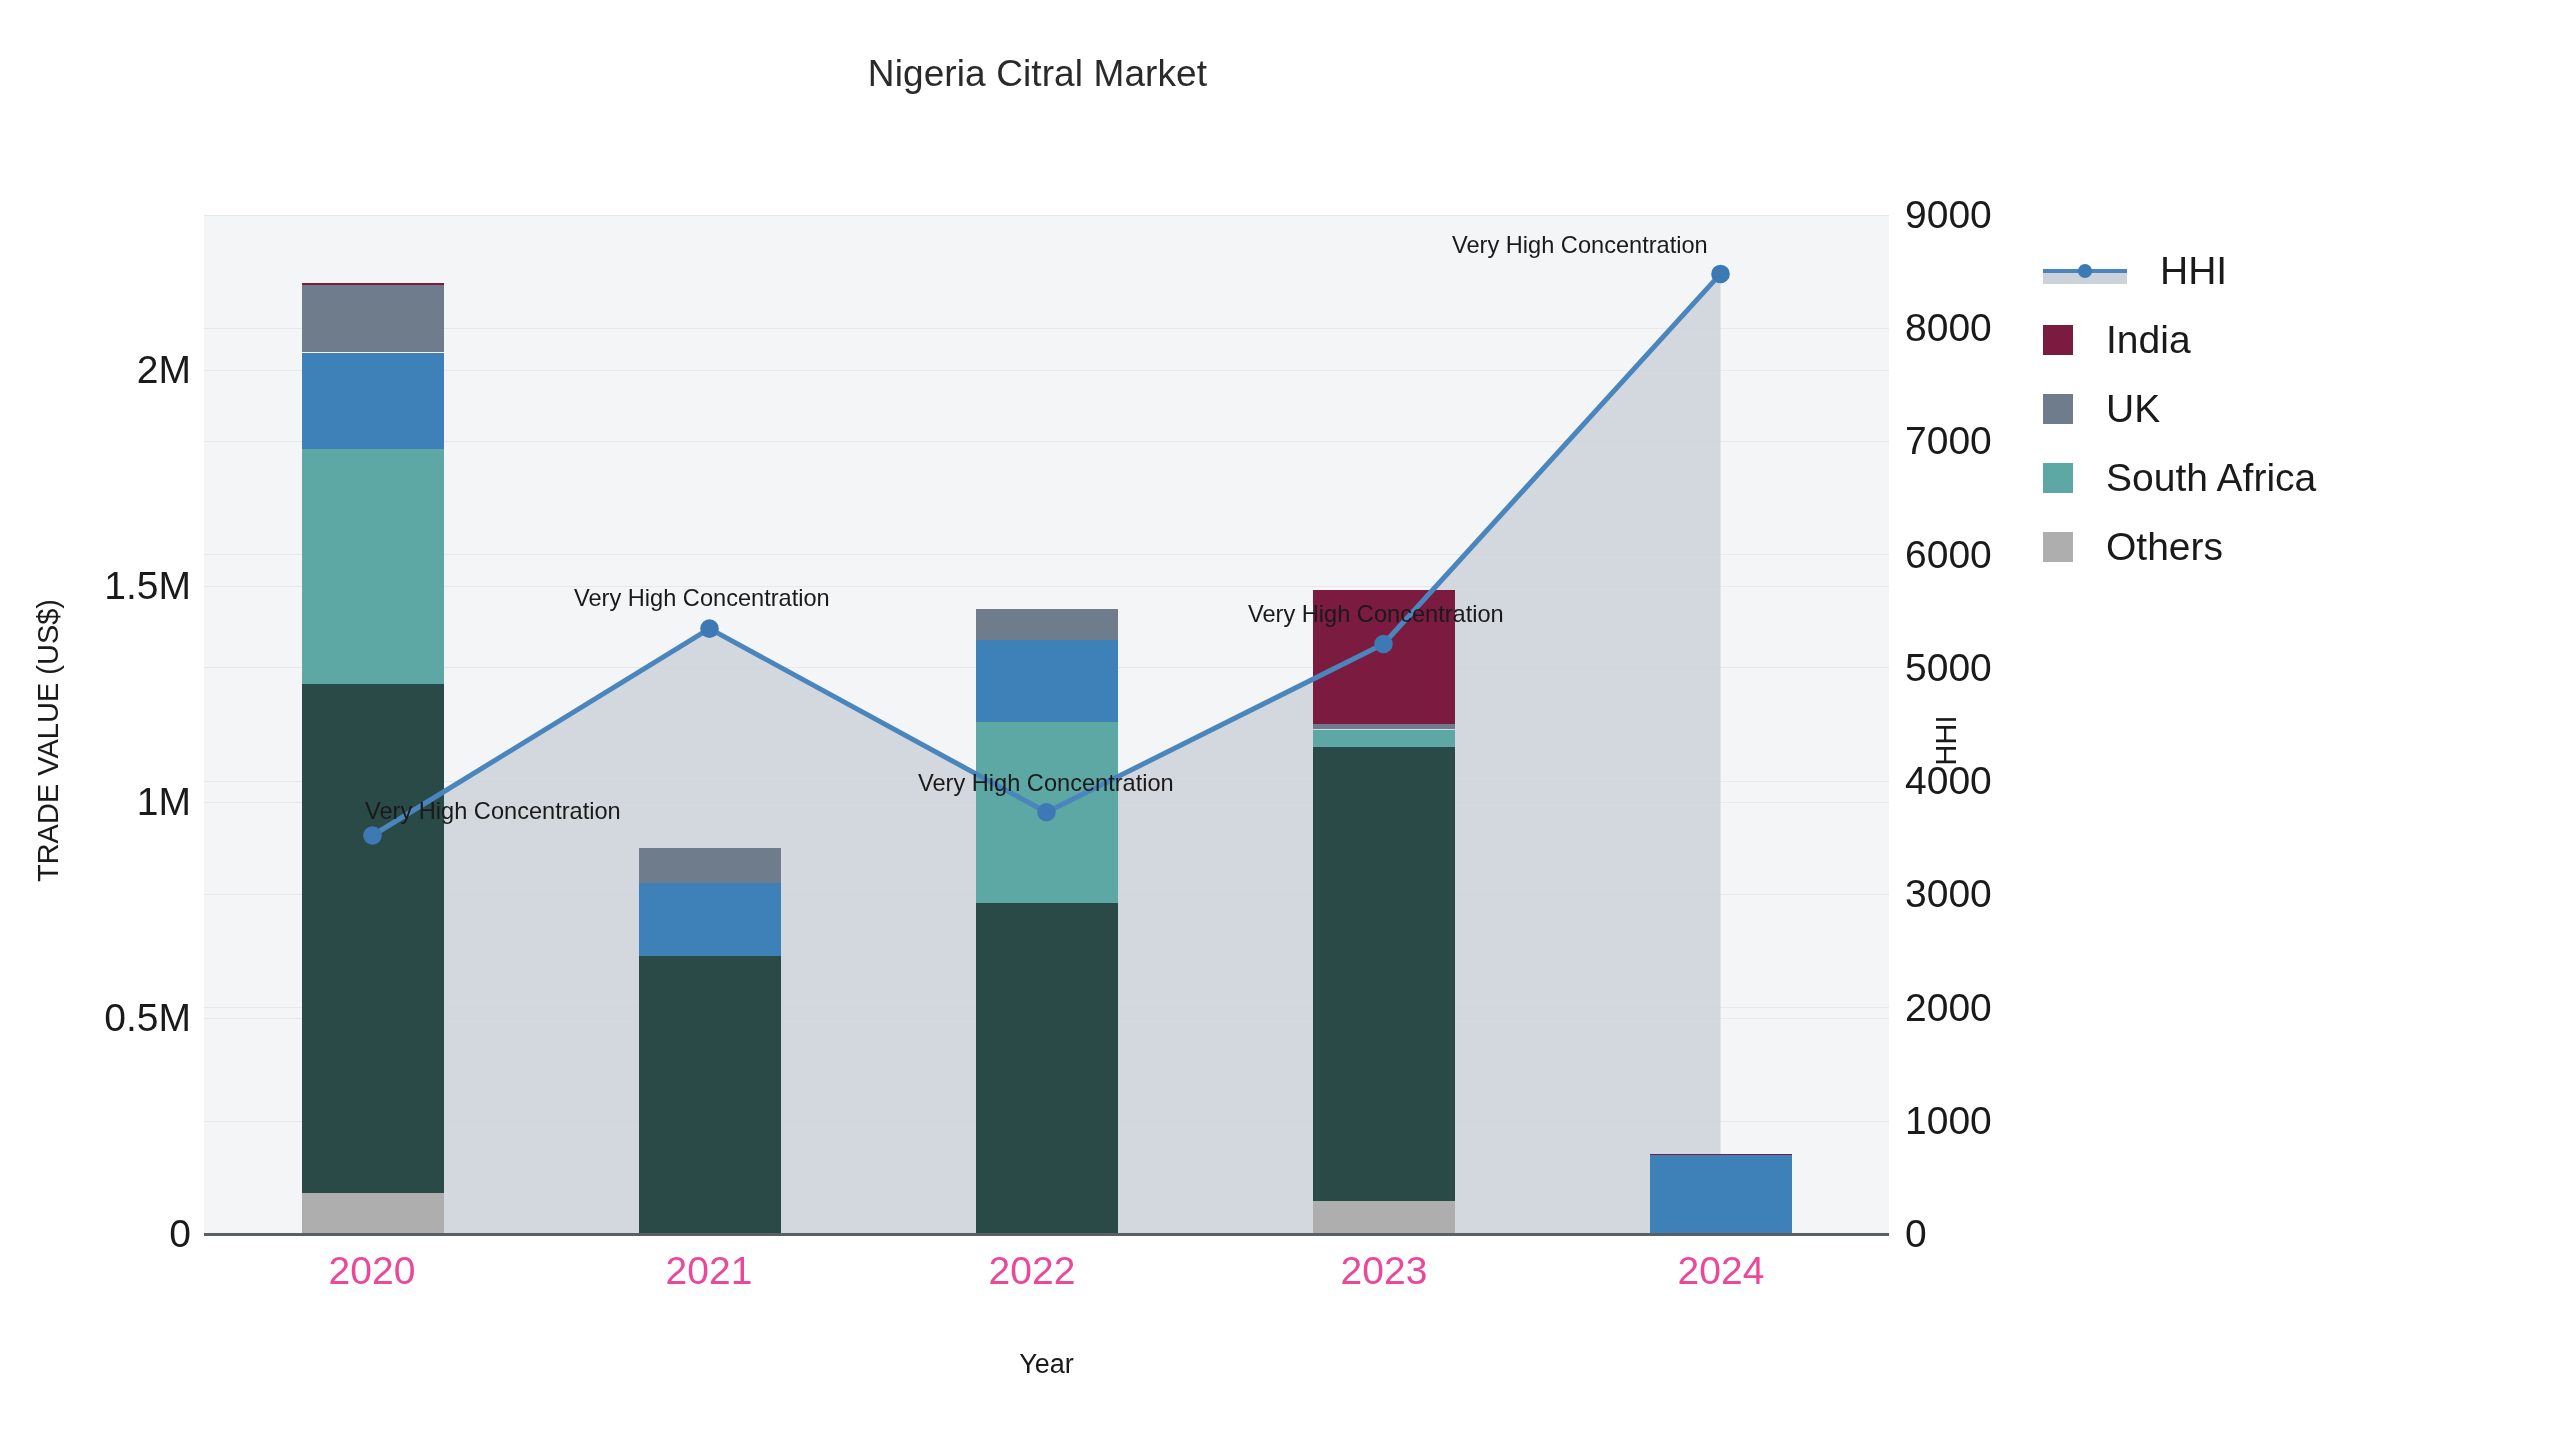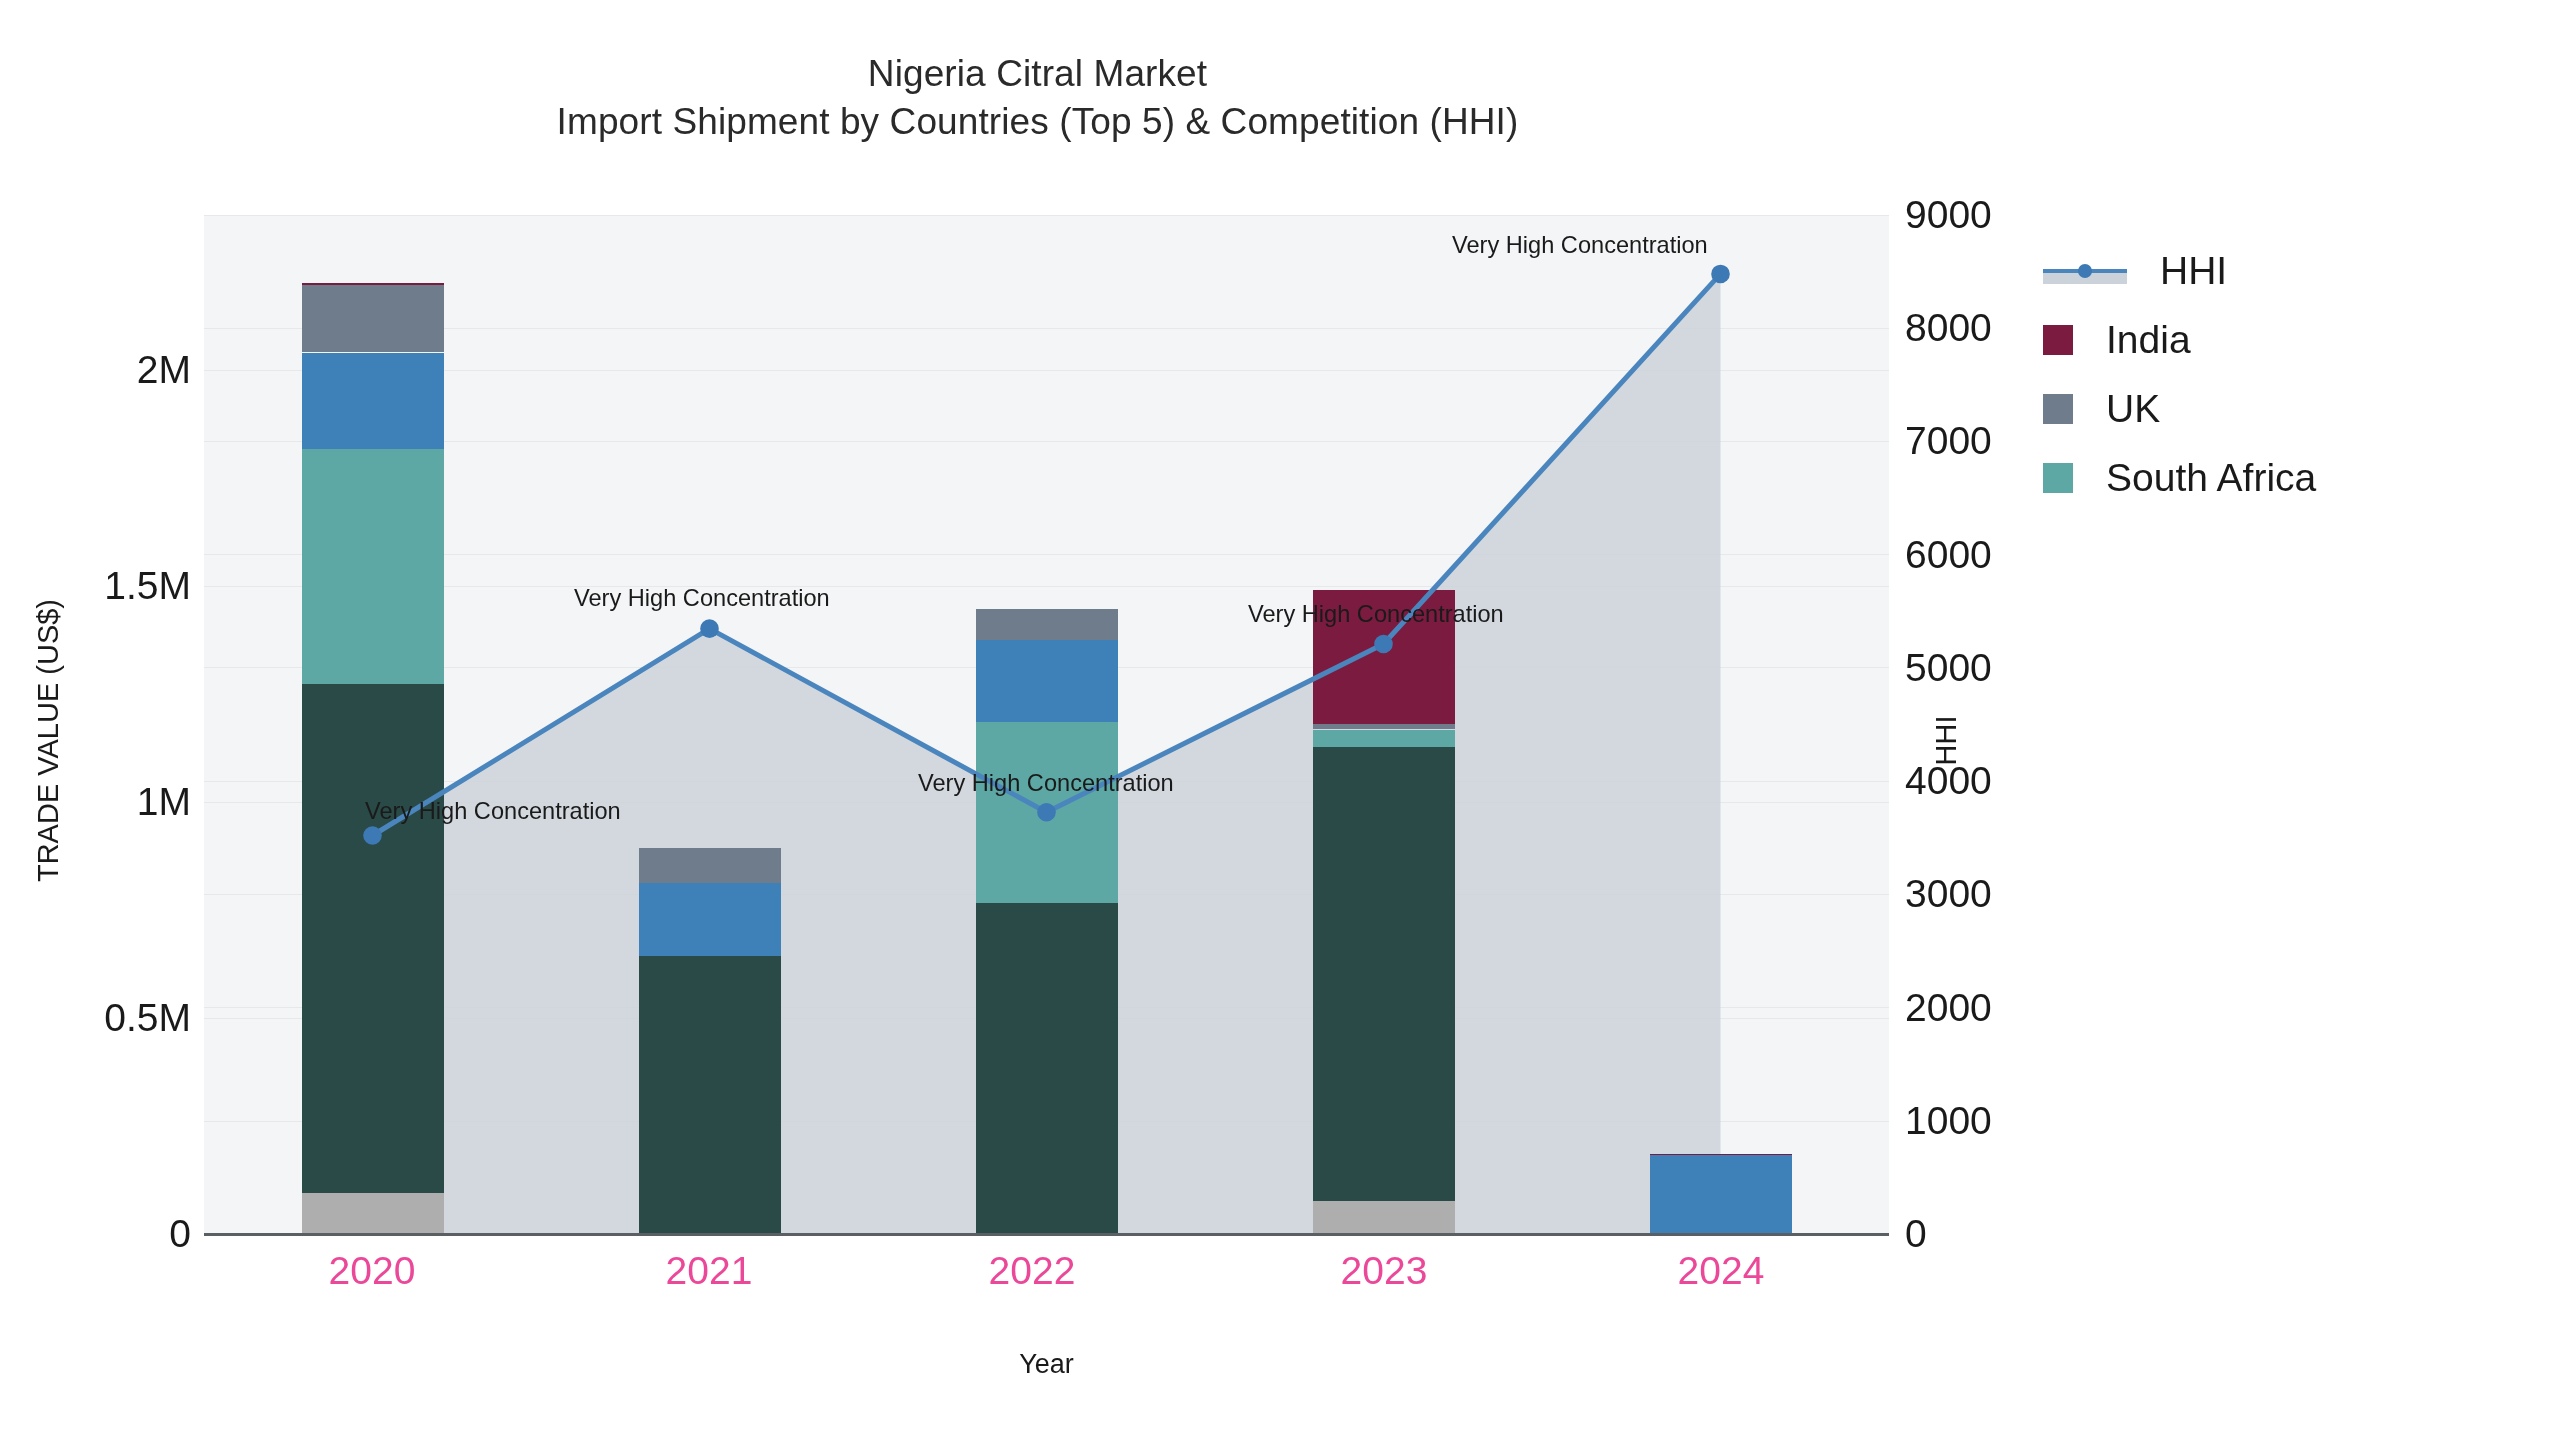--- a/index.html
+++ b/index.html
@@ -93,21 +93,20 @@
   }
   .legend-label{font-size:39px;color:#1a1a1a;white-space:nowrap;}
 </style>
 </head>
 <body>
 
 <div id="stage">
 
   <div class="title-wrap">
     <span class="title-line">Nigeria Citral Market</span>
-    <span class="title-line">Import Shipment by Countries (Top 5) &amp; Competition (HHI)</span>
   </div>
 
   <div class="plot" id="plot">
     <div class="plot-clip" id="plot-clip">
 
     <div class="gridline" style="top: 1019px;"></div>
         <div class="gridline" style="top: 906px;"></div>
         <div class="gridline" style="top: 792px;"></div>
         <div class="gridline" style="top: 679px;"></div>
         <div class="gridline" style="top: 566px;"></div>
@@ -220,16 +219,20 @@
         <span class="legend-label">India</span>
       </div>
       <div class="legend-row">
         <span class="legend-swatch" style="background: rgb(110, 124, 140);"></span>
         <span class="legend-label">UK</span>
       </div>
       <div class="legend-row">
         <span class="legend-swatch" style="background: rgb(93, 168, 165);"></span>
         <span class="legend-label">South Africa</span>
       </div>
+      <div class="legend-row">
+        <span class="legend-swatch" style="background: rgb(174, 174, 174);"></span>
+        <span class="legend-label">Others</span>
+      </div>
     </div>
 
 </div>
 
 
 </body></html>

